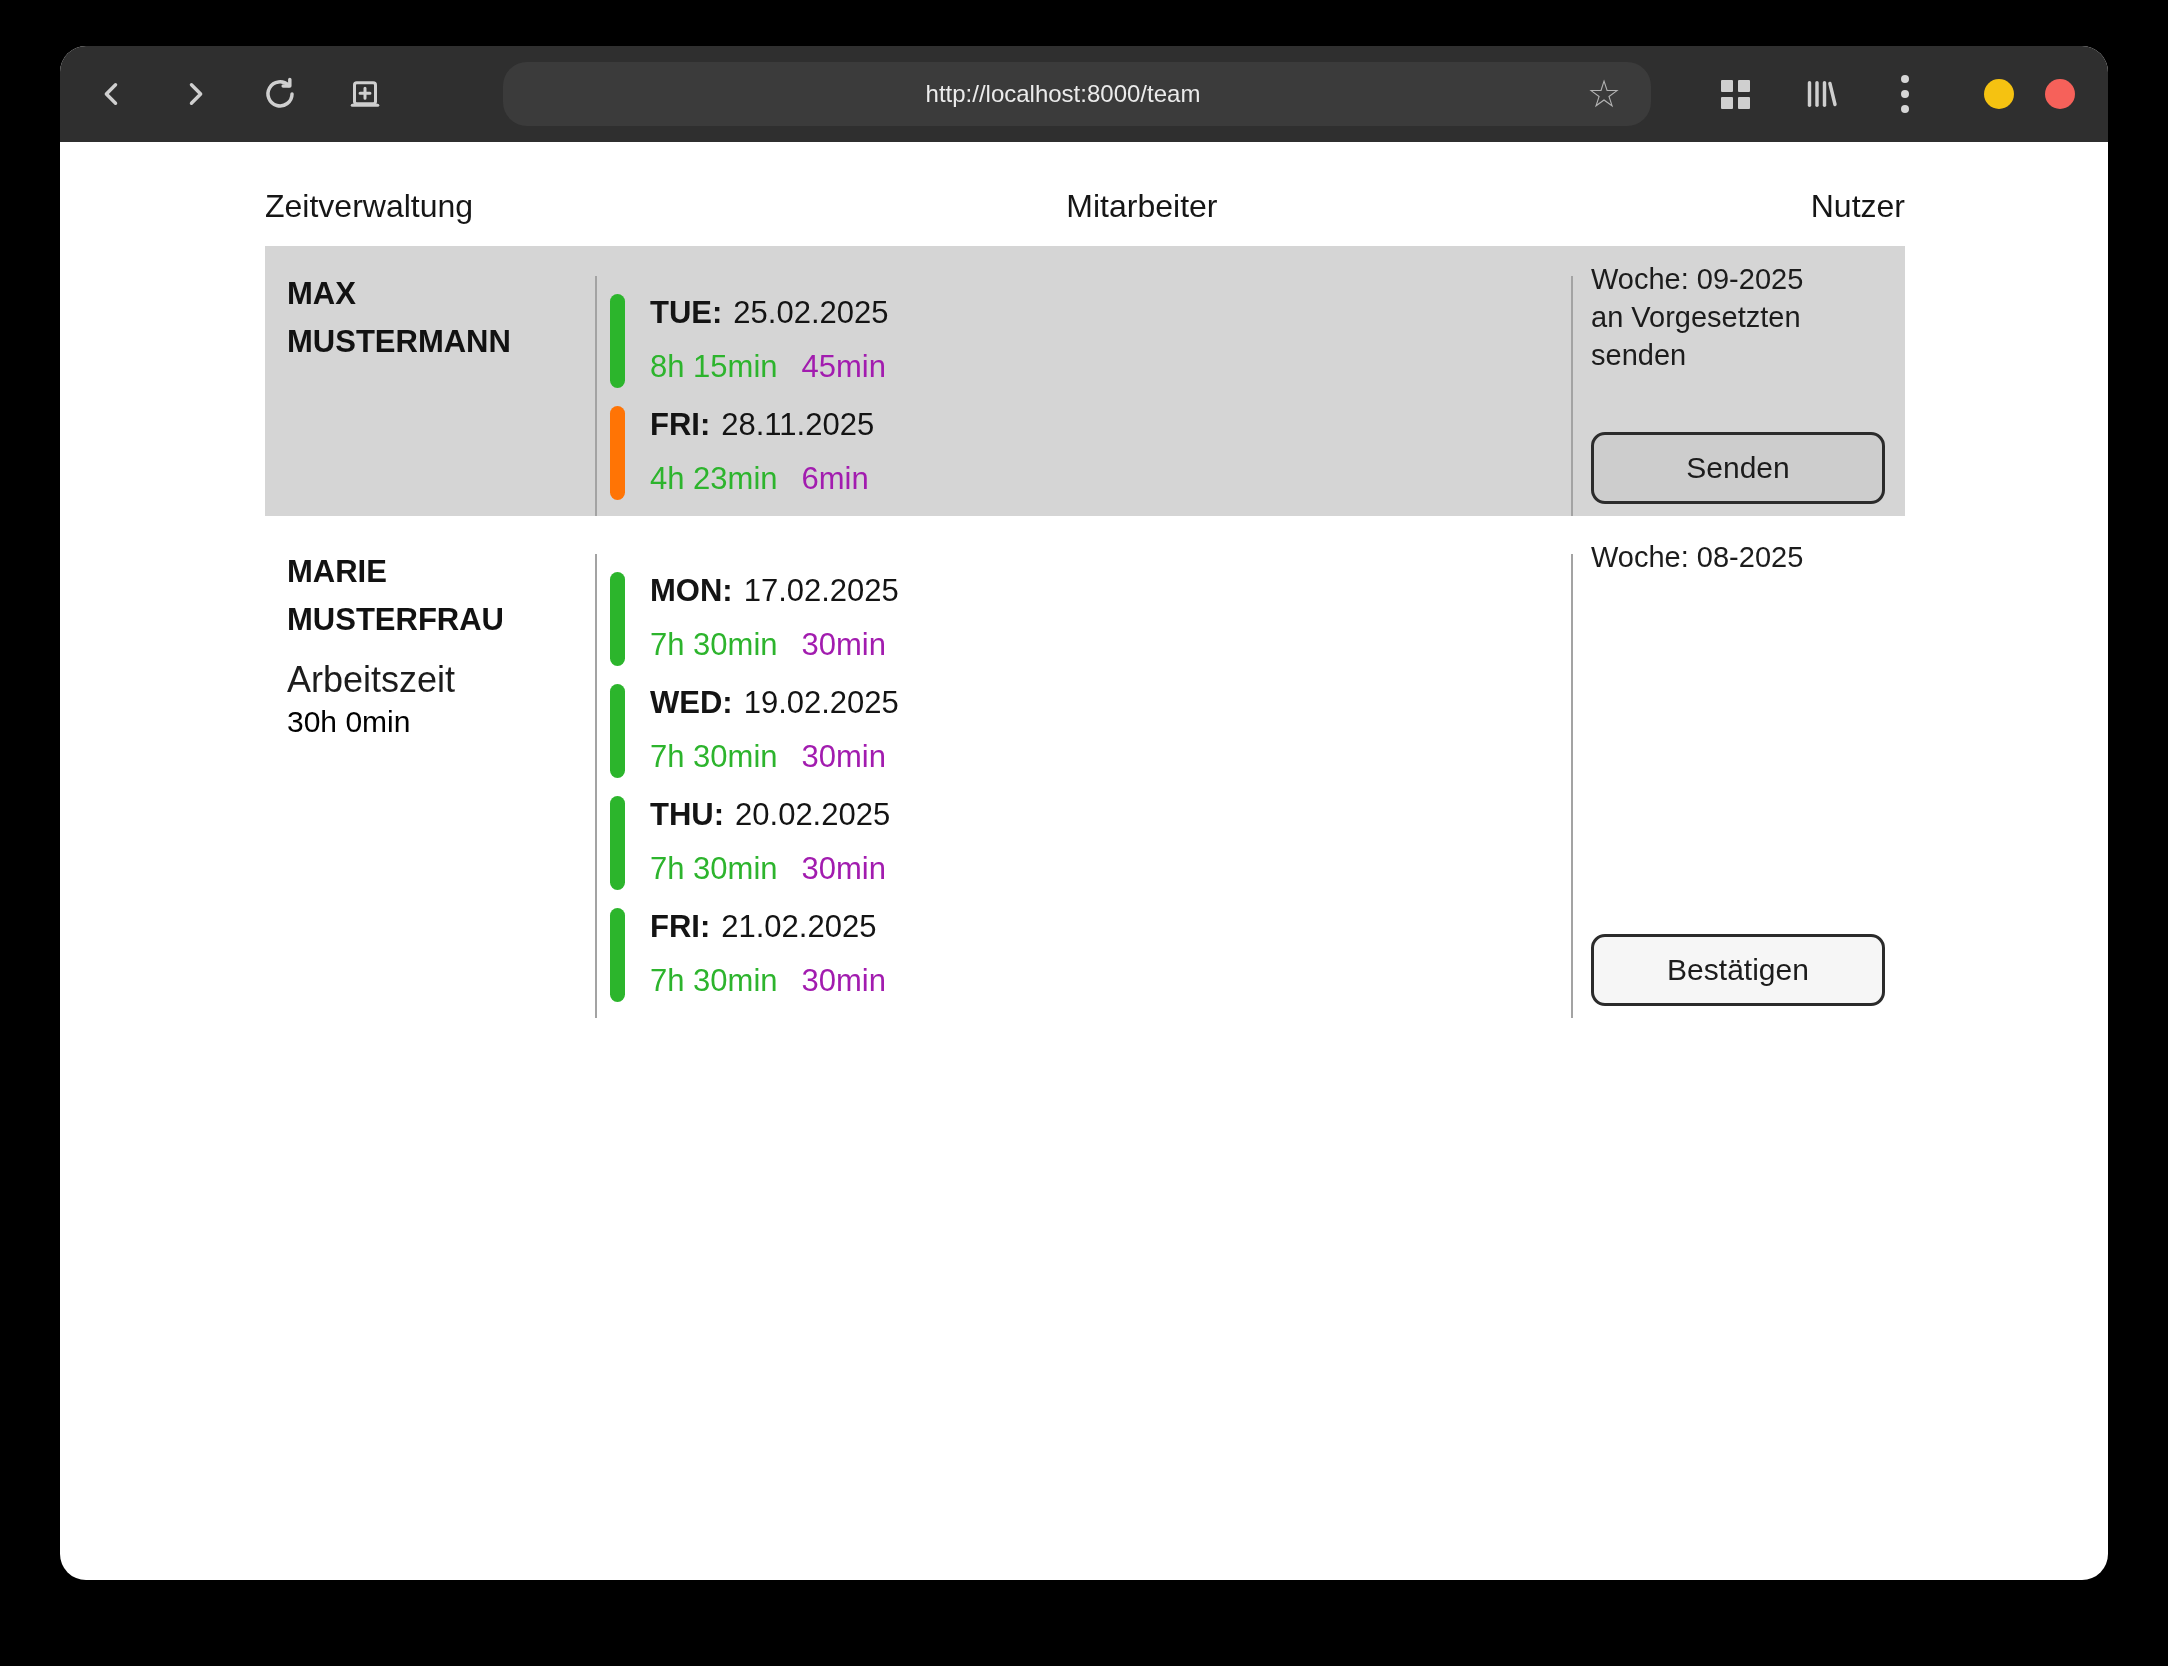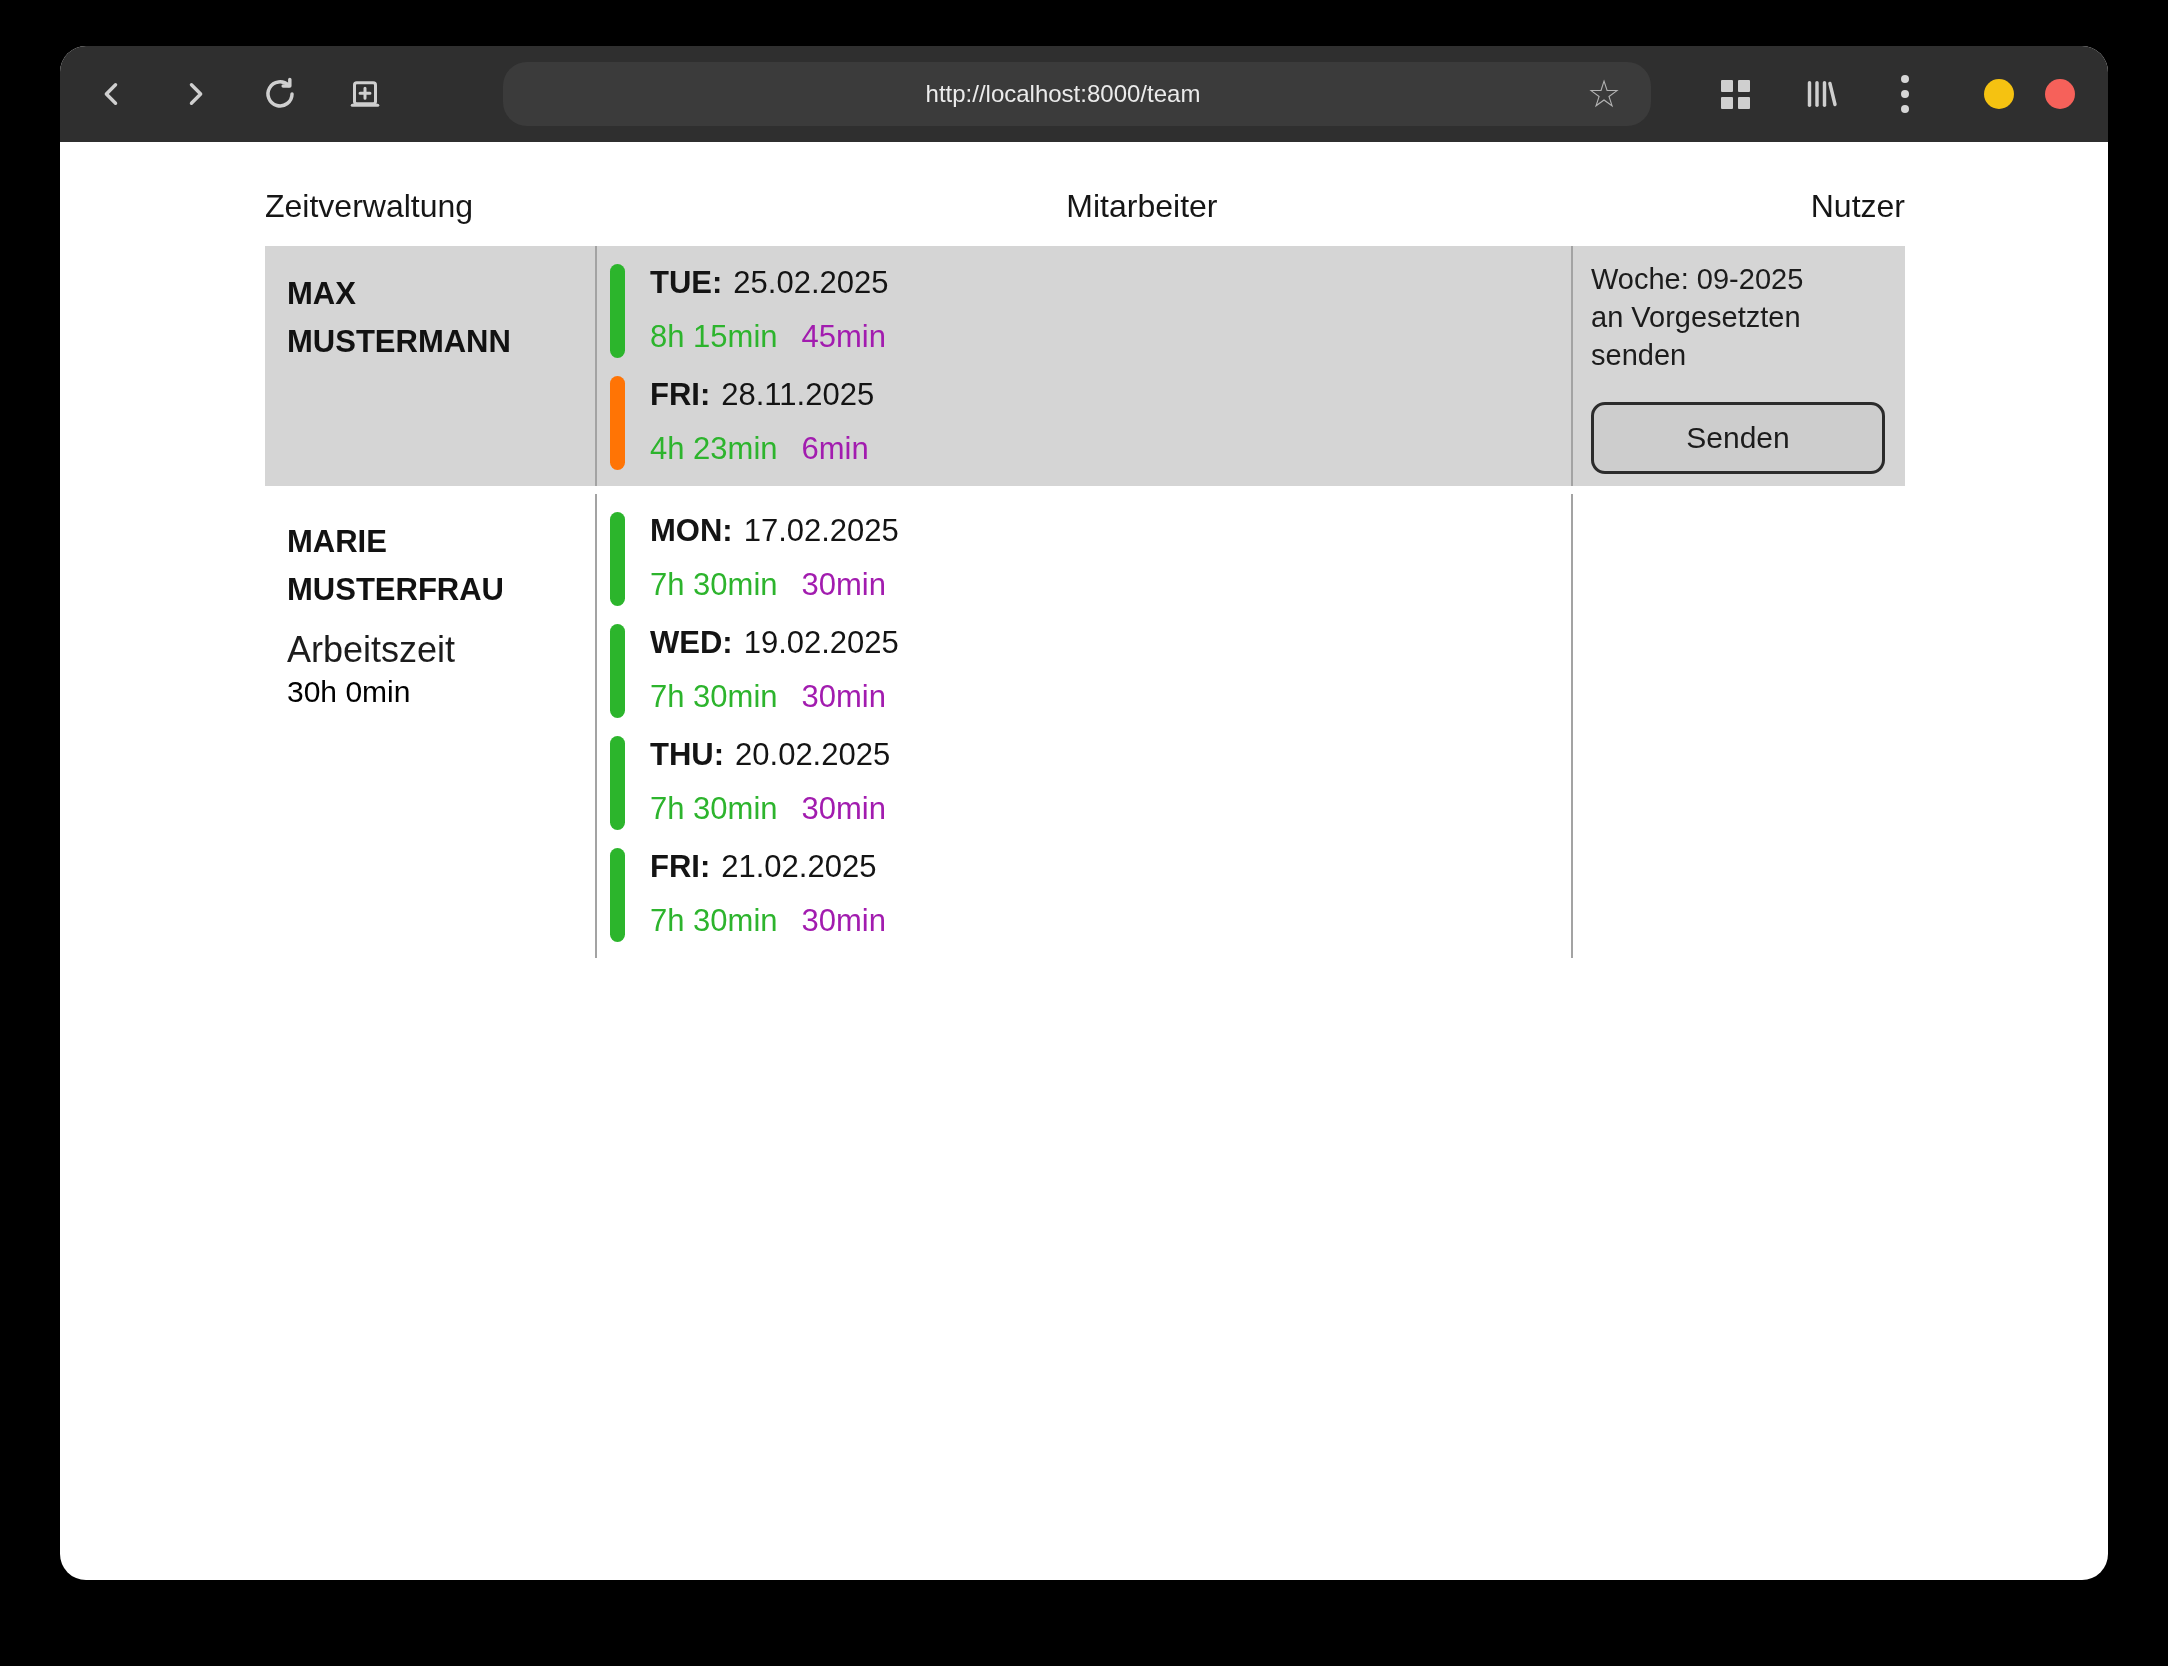--- a/index.html
+++ b/index.html
@@ -62,20 +62,21 @@
   }
   .card.highlight { background:#d5d5d5; }
   .card + .card { margin-top:8px; }
   .col-name { padding:24px 18px 20px 22px; }
   .emp-name { font-weight:bold; font-size:31px; line-height:48px; color:#121212; }
   .worktime-label { font-size:36px; color:#1c1c1c; margin-top:16px; line-height:40px; }
   .worktime-value { font-size:30px; color:#000000; line-height:44px; }
   .col-days {
     border-left:2px solid #a3a3a3; border-right:2px solid #a3a3a3;
     padding:18px 0 16px 13px;
+    margin-top:30px;
   }
   .day-entry { display:flex; height:94px; margin-bottom:18px; }
   .day-entry:last-child { margin-bottom:0; }
   .bar { width:15px; border-radius:9px; margin-right:25px; flex:none; }
   .bar.green { background:#2cb52c; }
   .bar.orange { background:#ff7405; }
   .day-text { display:flex; flex-direction:column; justify-content:space-between; padding:1px 0 3px 0; }
   .day-line1 { font-size:31px; color:#141414; white-space:nowrap; }
   .day-label { font-weight:bold; margin-right:11px; }
   .day-line2 { font-size:31px; white-space:nowrap; }
@@ -273,16 +274,20 @@
             <div class="day-line1">
               <span class="day-label">FRI:</span><span>21.02.2025</span>
             </div>
             <div class="day-line2">
               <span class="worked">7h 30min</span><span class="pause">30min</span>
             </div>
           </div>
         </div>
       </div>
 
+      <div class="col-week">
+        <div class="week-line">Woche: 08-2025</div>
+        <button class="action-btn">Bestätigen</button>
+      </div>
     </div>
 
   </div>
 </div>
 
 </body></html>

